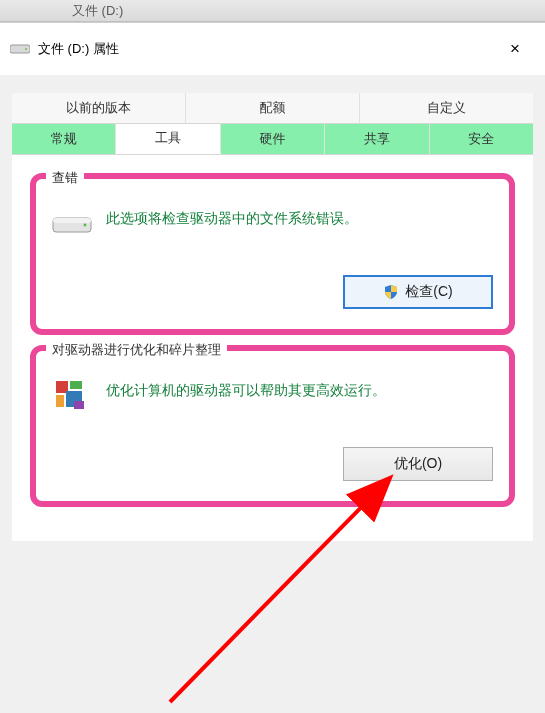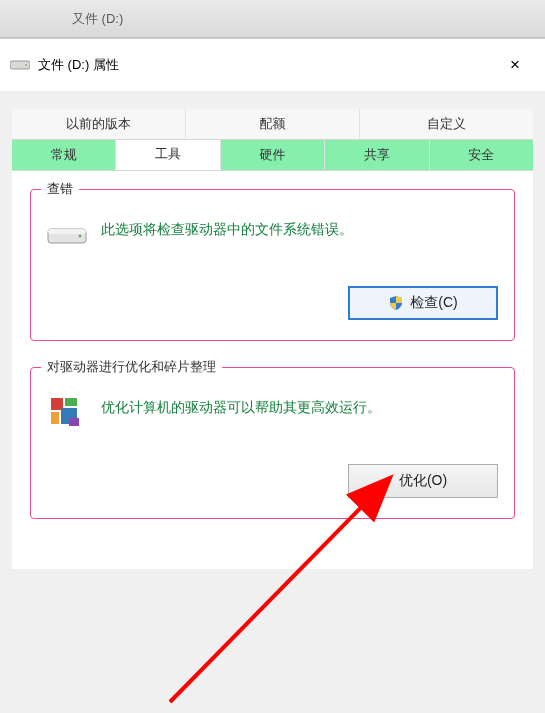--- a/index.html
+++ b/index.html
@@ -6,21 +6,21 @@
   body {
     font-family: "Microsoft YaHei", "Segoe UI", Tahoma, sans-serif;
     font-size: 13px;
     background: #fff;
     width: 545px;
     height: 713px;
     overflow: hidden;
     position: relative;
   }
   .top-bar {
-    height: 38px;
+    height: 22px;
     background: linear-gradient(#e9e9e9,#dadada);
     border-bottom: 1px solid #bfbfbf;
     display: flex;
     align-items: center;
     padding-left: 72px;
     color: #5a5a5a;
   }
   .dialog {
     position: relative;
     background: #fff;
@@ -82,24 +82,24 @@
   }
   .tab-row.row2 .tab { background: #fff; }
   .tab-row.row2 .tab.inactive { background: #86efac; }
   .tab-content {
     background: #fff;
     padding: 18px 18px 24px;
     border-top: none;
   }
   .group {
     position: relative;
-    border: 1px solid #ec4899;
-    border-radius: 4px;
+    border: 6px solid #ec4899;
+    border-radius: 12px;
     padding: 26px 16px 20px;
-    margin-bottom: 26px;
+    margin-bottom: 10px;
   }
   .group-label {
     position: absolute;
     top: -10px;
     left: 10px;
     background: #fff;
     padding: 0 6px;
     font-size: 13px;
     color: #333;
   }

